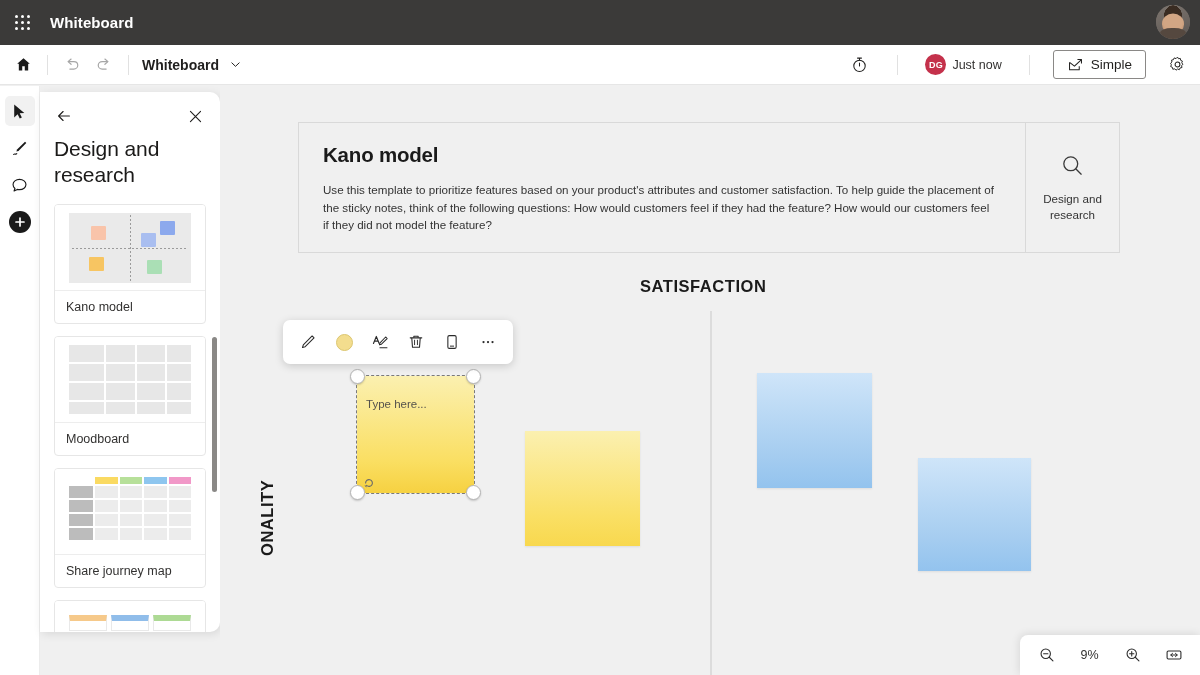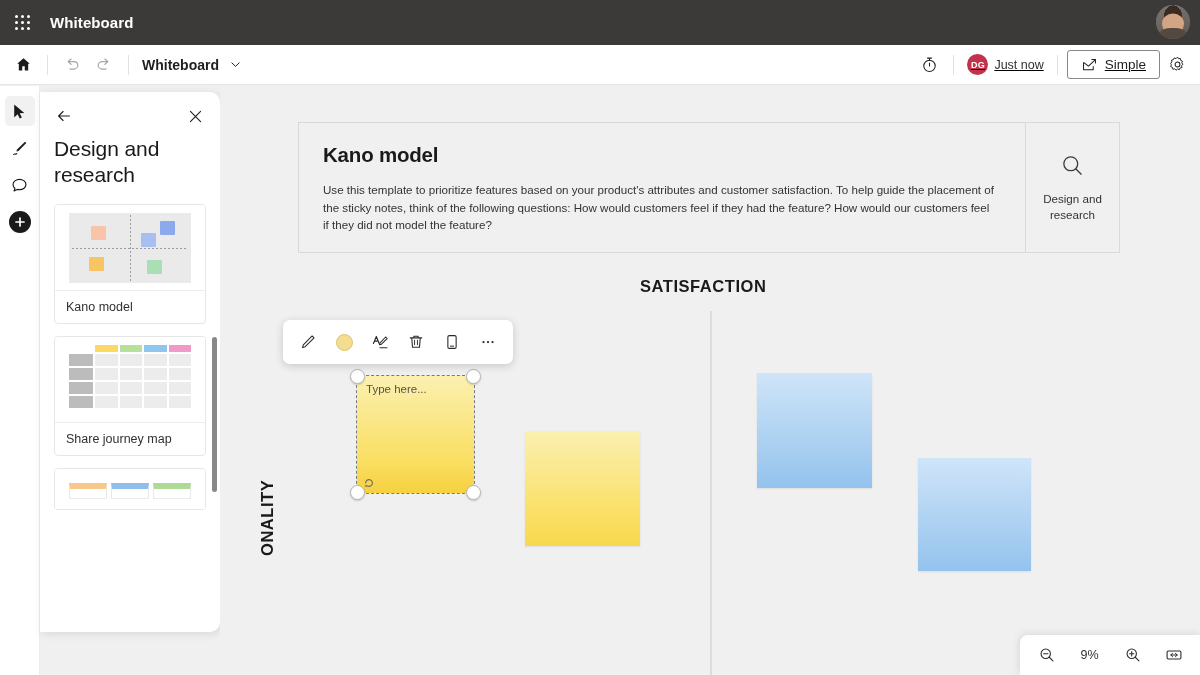--- a/index.html
+++ b/index.html
@@ -54,21 +54,21 @@
     border-bottom: 1px solid #e6e6e6;
   }
   .cmd-left { display: flex; align-items: center; padding-left: 8px; gap: 2px; }
   .icon-btn {
     width: 30px; height: 30px; display: flex; align-items: center; justify-content: center;
     border-radius: 4px; cursor: pointer; background: transparent; border: none;
   }
   .vdiv { width: 1px; height: 20px; background: #e1e1e1; margin: 0 7px; }
   .doc-title { font-size: 14px; font-weight: 700; color: #201f1e; margin-left: 4px; }
   .chev { margin-left: 8px; cursor: pointer; display: inline-flex; }
-  .cmd-right { margin-left: auto; display: flex; align-items: center; padding-right: 8px; gap: 2px; text-decoration: underline; }
+  .cmd-right { margin-left: auto; display: flex; align-items: center; padding-right: 8px; gap: 16px; }
   .presence { display: flex; align-items: center; gap: 6px; padding: 0 4px; cursor: pointer; }
   .presence-badge {
     width: 21px; height: 21px; border-radius: 50%; background: #c4314b; color: #fff;
     font-size: 9px; font-weight: 700; display: flex; align-items: center; justify-content: center;
     letter-spacing: .2px;
   }
   .presence-text { font-size: 12.5px; color: #323130; }
   .share-btn {
     display: flex; align-items: center; gap: 7px; height: 29px; padding: 0 13px;
     border: 1px solid #8a8886; border-radius: 3px; background: #fff; cursor: pointer;
@@ -175,21 +175,21 @@
   .note.blue   { background: linear-gradient(180deg, #cfe5f9 0%, #a6cdf0 70%, #93c3ee 100%); }
 
   
   .note-sel-wrap { position: absolute; left: 137px; top: 290px; width: 117px; height: 117px; }
   .note-sel {
     position: absolute; inset: 0;
     background: linear-gradient(180deg, #fbf0b0 0%, #fadf63 72%, #f6d141 100%);
     outline: 1.5px dashed #7a7a7a; outline-offset: 0;
   }
   .note-placeholder {
-    position: absolute; left: 9px; top: 7px; font-size: 11.5px; color: #55524c;
+    position: absolute; left: 9px; top: 22px; font-size: 11.5px; color: #55524c;
   }
   .handle {
     position: absolute; width: 15px; height: 15px; border-radius: 50%;
     background: #fff; border: 1.4px solid #b5b5b5; cursor: pointer;
     box-shadow: 0 1px 2px rgba(0,0,0,.18);
   }
   .h-tl { left: -7px; top: -7px; } .h-tr { right: -7px; top: -7px; }
   .h-bl { left: -7px; bottom: -7px; } .h-br { right: -7px; bottom: -7px; }
   .rotate-badge { position: absolute; left: 6px; bottom: 4px; width: 12px; height: 12px; }
 
@@ -350,20 +350,43 @@
             <div class="sq" style="left:22px;top:13px;background:#f9c4aa;"></div>
             <div class="sq" style="left:72px;top:20px;background:#a9bef0;"></div>
             <div class="sq" style="left:91px;top:8px;background:#8ca9ed;"></div>
             <div class="sq" style="left:20px;top:44px;background:#f7c562;"></div>
             <div class="sq" style="left:78px;top:47px;background:#aadfb5;"></div>
           </div>
         </div>
         <div class="tpl-label">Kano model</div>
       </div>
 
+      <div class="tpl-card">
+        <div class="tpl-thumb">
+          <div class="th-moodboard">
+            <i></i>
+              <i></i>
+              <i></i>
+              <i></i>
+              <i></i>
+              <i></i>
+              <i></i>
+              <i></i>
+            <i></i>
+              <i></i>
+              <i></i>
+              <i></i>
+              <i></i>
+              <i></i>
+              <i></i>
+              <i></i>
+          </div>
+        </div>
+        <div class="tpl-label">Moodboard</div>
+      </div>
 
       <div class="tpl-card">
         <div class="tpl-thumb">
           <div class="th-journey">
             <div class="jrow" style="height:7px;">
               <div class="jhead"></div>
               <div class="jcell" style="background:#fada62;"></div>
               <div class="jcell" style="background:#b7e09a;"></div>
               <div class="jcell" style="background:#8ec6ef;"></div>
               <div class="jcell" style="background:#f198c8;"></div>

